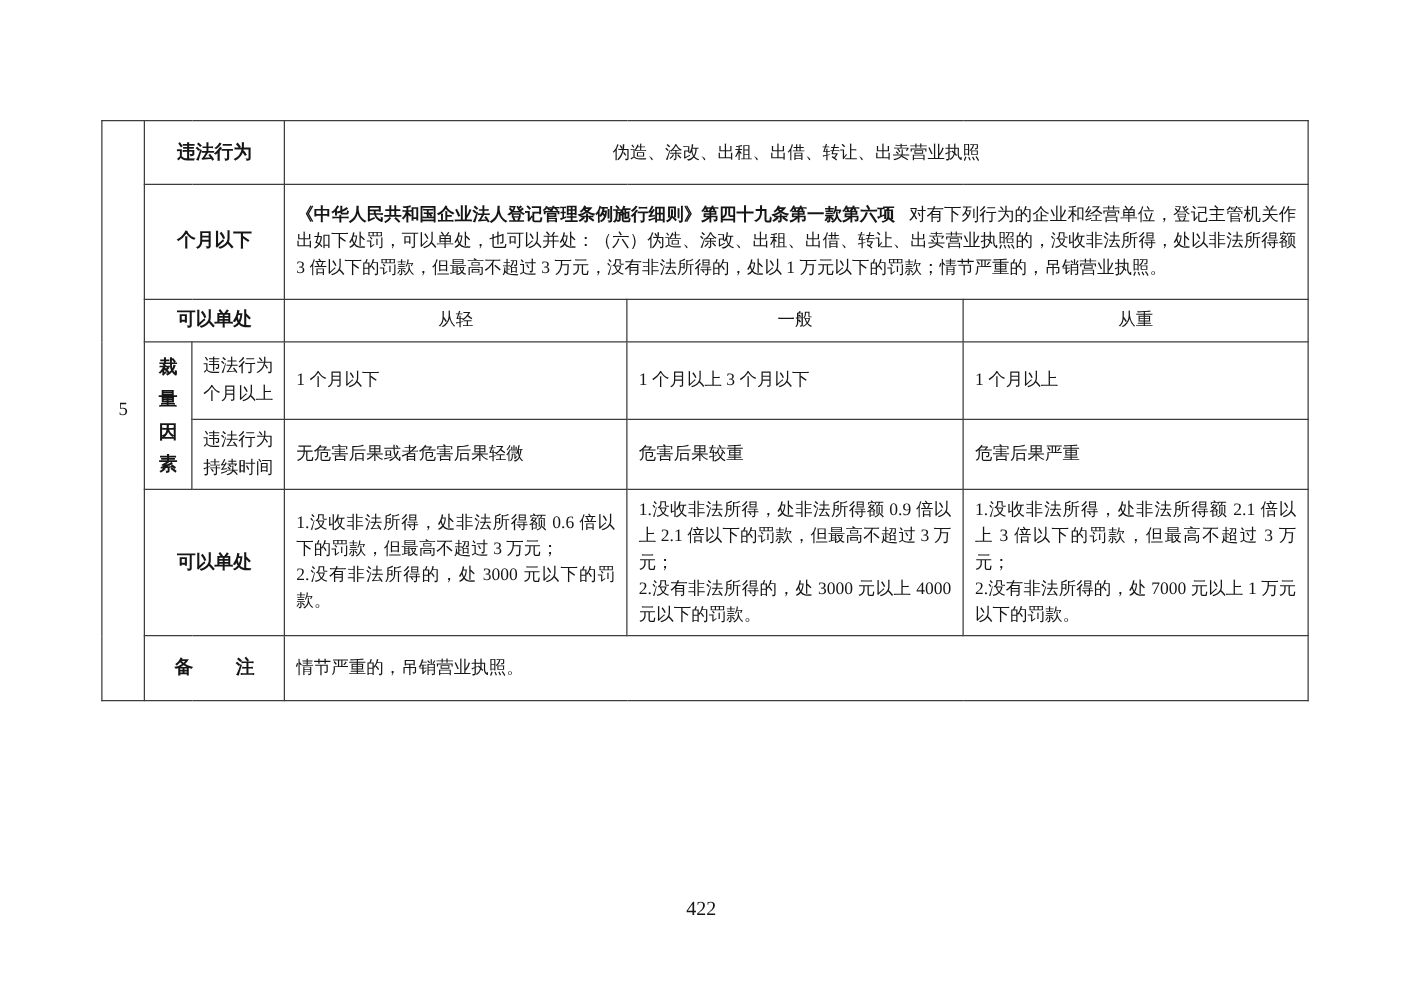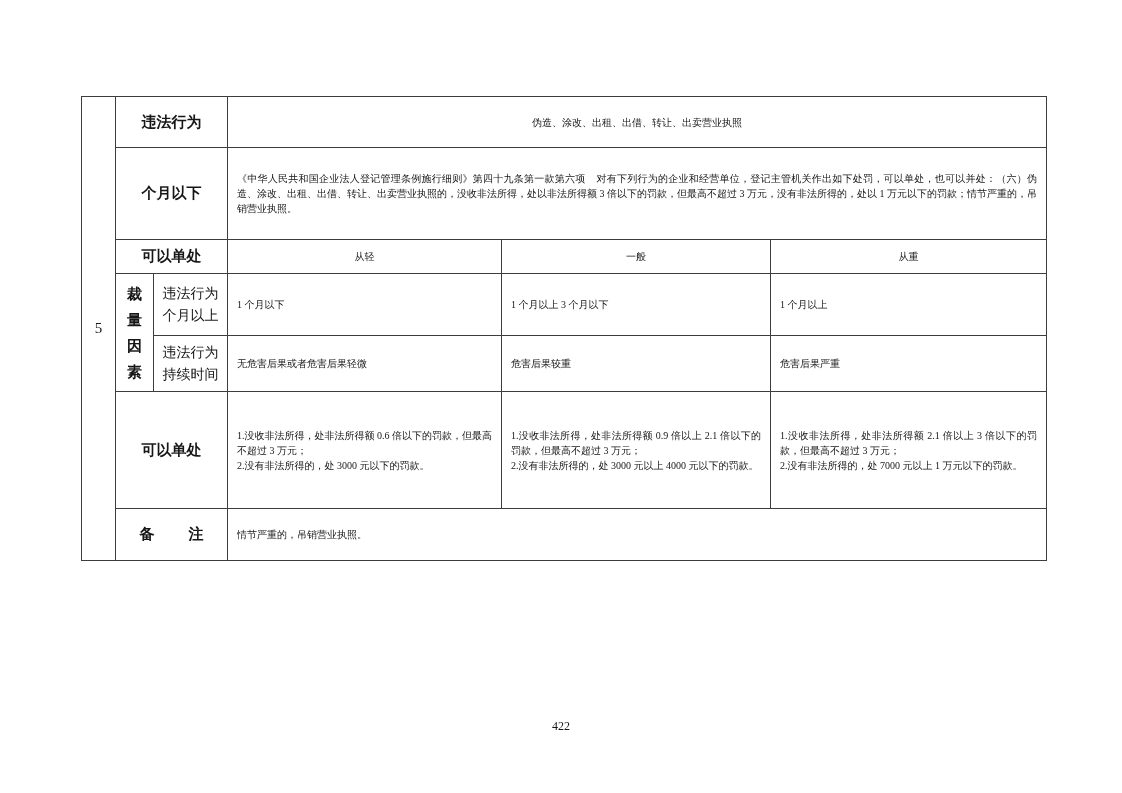--- a/index.html
+++ b/index.html
@@ -9,21 +9,21 @@
     color:#161616;
     -webkit-font-smoothing:antialiased;
   }
   .penalty-table{
     position:absolute;left:81px;top:96px;width:965px;
     border-collapse:collapse;table-layout:fixed;
   }
   .penalty-table td{
     border:1px solid #3d3d3d;
     padding:3px 9px;
-    font-size:10px;
+    font-size:14px;
     line-height:1.5;
     vertical-align:middle;
     word-break:break-all;
     overflow:hidden;
   }
   tr.r1{height:51px}
   tr.r2{height:92px}
   tr.r3{height:34px}
   tr.r4{height:62px}
   tr.r5{height:56px}
@@ -35,26 +35,26 @@
   }
   td.vert{
     font-weight:bold;text-align:center;font-size:15px;
     padding:0;line-height:26px;
   }
   td.sub{
     text-align:center;font-size:14px;padding:2px 3px;line-height:1.55;
   }
   td.center{text-align:center;}
   td.just{text-align:justify;}
-  .bold-lead{font-weight:normal;margin-right:11px;}
+  .bold-lead{font-weight:bold;margin-right:11px;}
   .bz-label{display:inline-flex;width:64px;justify-content:space-between;}
   .bench-line{margin:0;}
   .page-number{
     position:absolute;left:0;right:0;top:719px;
-    text-align:center;font-size:12px;color:#161616;
+    text-align:center;font-size:16px;color:#161616;
   }
 </style>
 </head>
 <body>
 
 <table class="penalty-table">
   <colgroup>
     <col style="width:34px">
     <col style="width:38px">
     <col style="width:74px">

